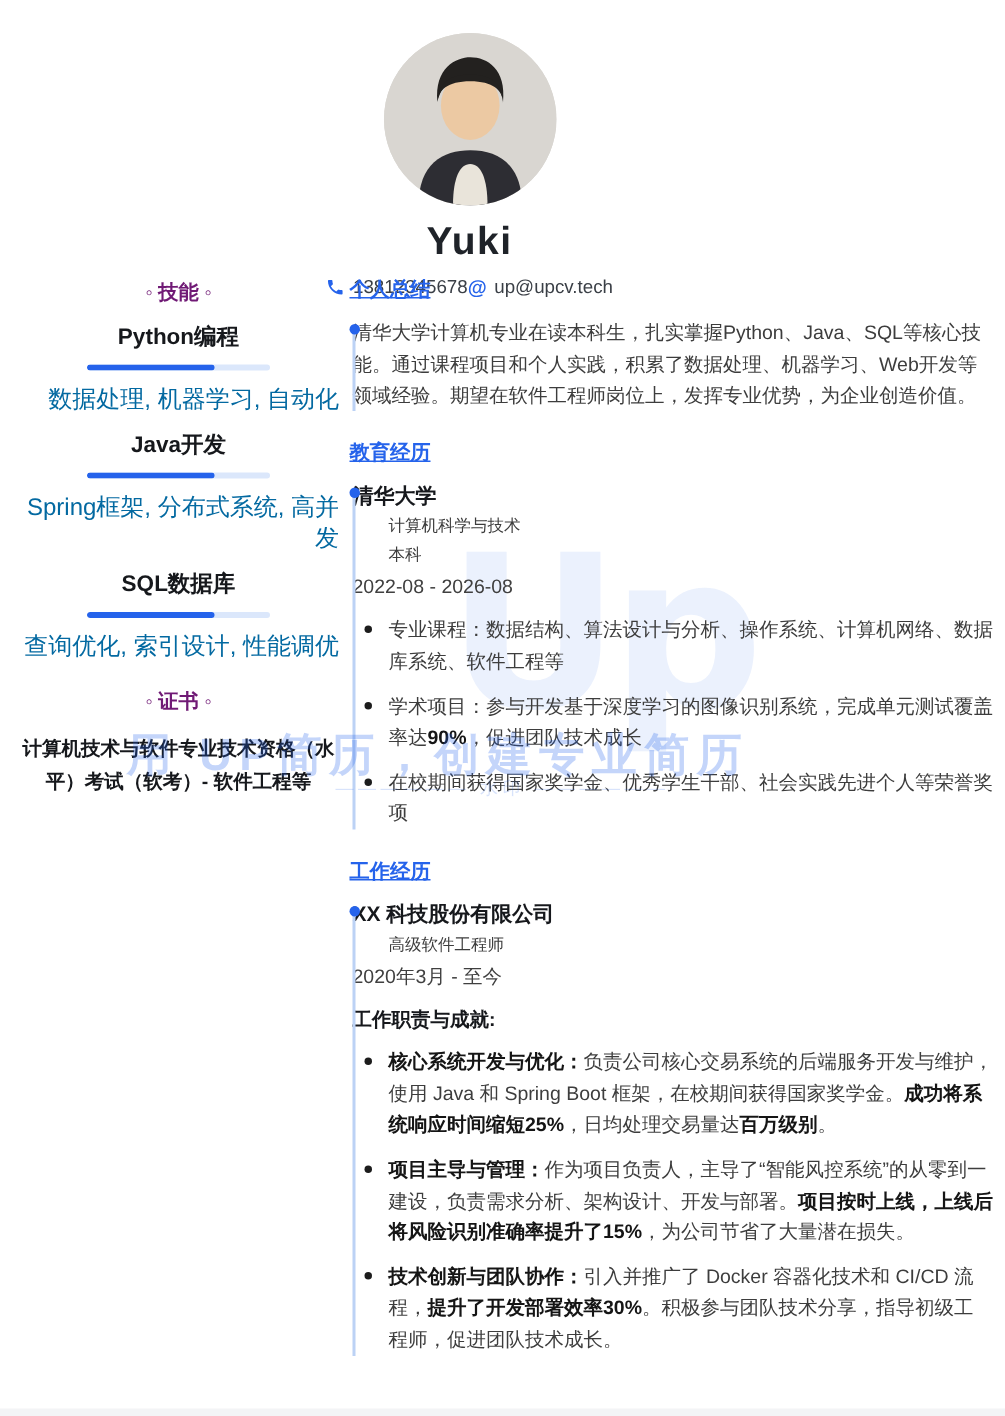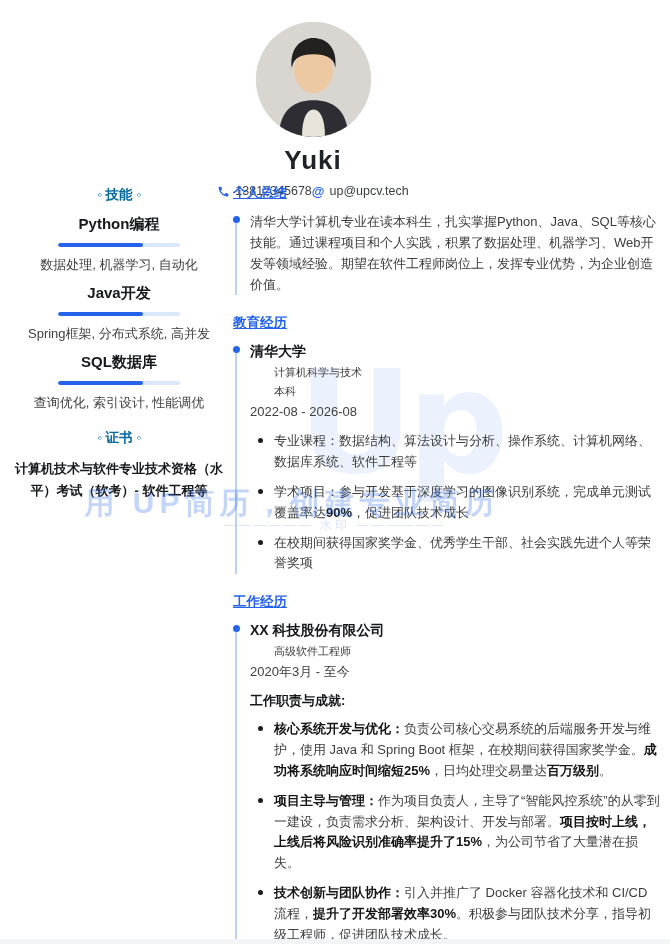--- a/index.html
+++ b/index.html
@@ -18,35 +18,35 @@
     margin:22px auto 8px; background:#d9d6d1; display:block;
   }
   .person-name { font-size:26px; font-weight:700; color:#1f2329; letter-spacing:1px; }
   .contact { margin-top:8px; display:flex; justify-content:center; align-items:center; }
   .contact .item { display:flex; align-items:center; gap:5px; font-size:12.5px; color:#3a3f46; }
   .cicon { width:13px; height:13px; display:inline-block; color:#2563EB; }
   .at-glyph { color:#2563EB; font-weight:700; font-size:13px; line-height:1; }
 
   
   .left-col { position:absolute; left:12px; top:186px; width:214px; text-align:center; }
-  .side-title { font-size:13.5px; font-weight:700; color:#0369a1; margin-bottom:11px; }
+  .side-title { font-size:13.5px; font-weight:700; color:#701a75; margin-bottom:11px; }
   .side-title::before { content:"◦ "; font-weight:700; }
   .side-title::after  { content:" ◦"; font-weight:700; }
   .skill-name { font-size:15px; font-weight:700; color:#16181c; margin:7px 0 9px; }
   .skill-bar  { width:122px; height:4px; border-radius:3px; background:#dbe7fb; margin:0 auto 9px; overflow:hidden; }
   .skill-fill { height:100%; border-radius:3px; background:#2563EB; }
-  .skill-detail { font-size:13px; color:#404040; margin-bottom:10px; }
+  .skill-detail { font-size:16px; color:#0369a1; margin-bottom:10px;text-align:right; }
   .cert-block { margin-top:17px; }
   .cert-text { font-size:13px; font-weight:700; color:#16181c; line-height:1.7; margin-top:2px; }
 
   
   .right-col { position:absolute; left:233px; top:184px; width:429px; }
   .section { margin-bottom:19px; }
   .section-title { font-size:13.5px; font-weight:700; color:#2563EB; margin-bottom:9px;text-decoration:underline; }
-  .entry { position:relative; margin-left:2px; padding-left:15px; }
+  .entry { position:relative; margin-left:2px; }
   .entry::before { 
     content:""; position:absolute; left:-2px; top:5px; width:7px; height:7px;
     border-radius:50%; background:#2563EB; z-index:2;
   }
   .entry::after { 
     content:""; position:absolute; left:0; top:11px; bottom:0; width:2px;
     background:#bcd2f5; z-index:1;
   }
   .para { line-height:1.62; color:#3d3d3d; }
   .entry-title { font-size:14px; font-weight:700; color:#16181c; line-height:1.5; }

